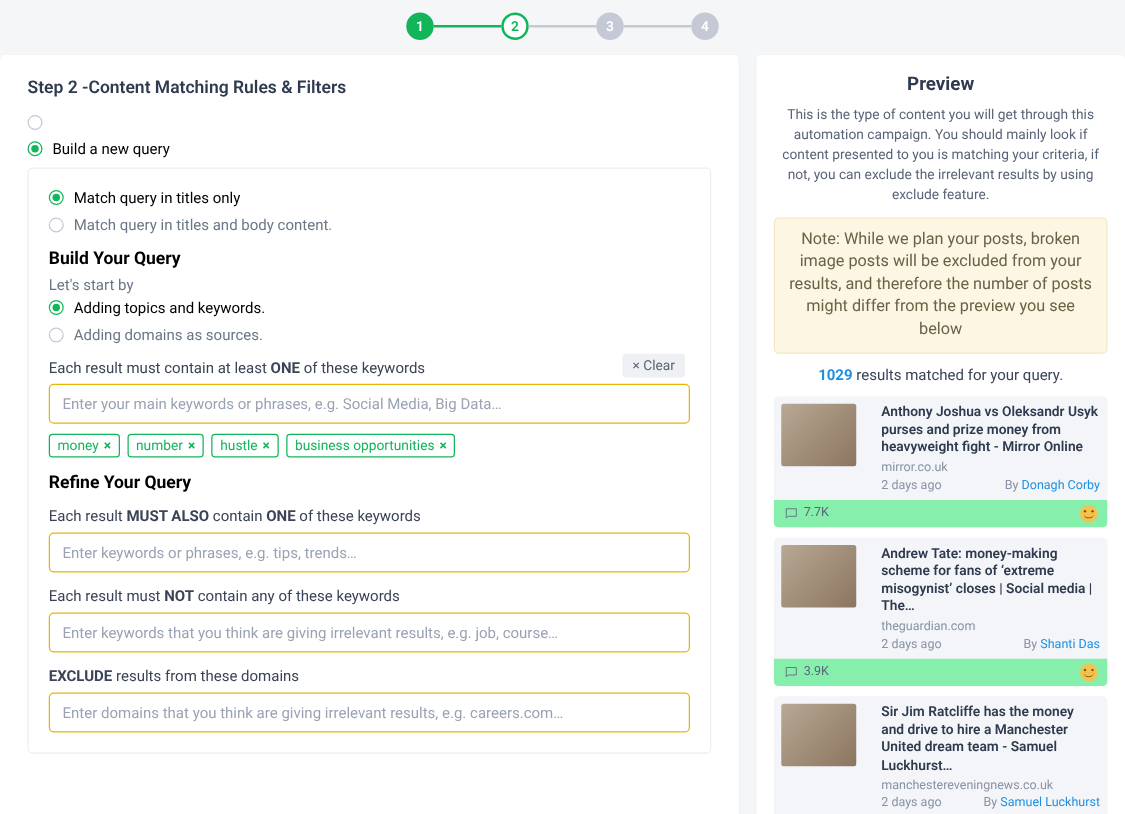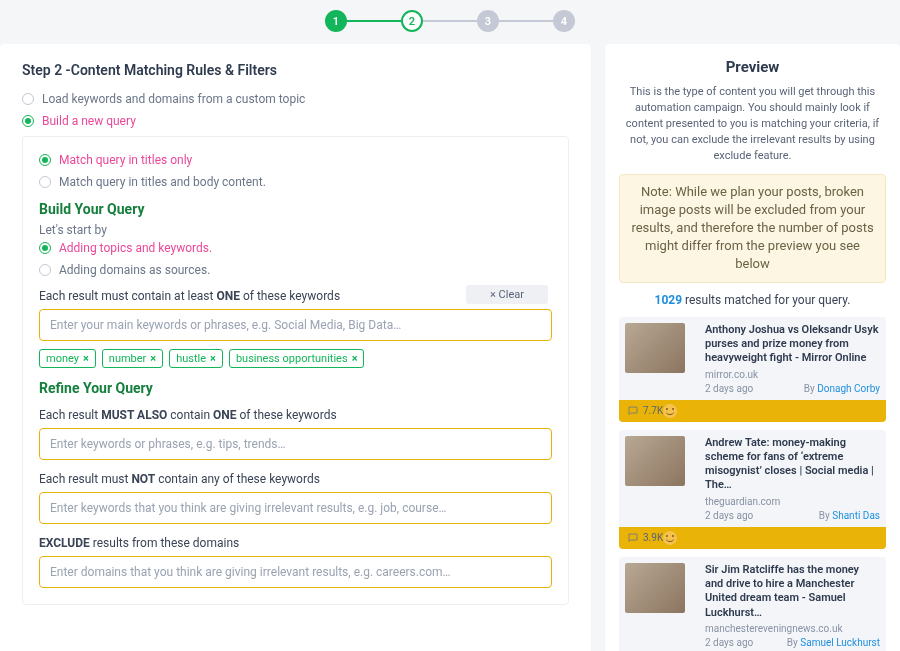--- a/index.html
+++ b/index.html
@@ -14,47 +14,47 @@
 .cols{display:flex;gap:14px}
 .card{background:#fff;border-radius:4px;box-shadow:0 1px 2px rgba(0,0,0,0.04)}
 .left{flex:1;padding:18px 22px}
 .right{width:295px;padding:14px}
 h1.step-title{font-size:14px;font-weight:600;color:#2e3a4e;margin-bottom:14px}
 .radio-row{display:flex;align-items:center;gap:8px;margin-bottom:8px;cursor:pointer}
 .radio{width:12px;height:12px;border:1.5px solid #c5c9d6;border-radius:50%;position:relative;flex-shrink:0}
 .radio.on{border-color:#13b55a}
 .radio.on::after{content:"";position:absolute;inset:2px;background:#13b55a;border-radius:50%}
 .radio-label{color:#6b7688;font-size:12px}
-.radio-row.sel .radio-label{color:#ec4899}
+.radio-row.sel .radio-label{color:#000000}
 .inner-box{border:1px solid #eceef3;border-radius:4px;padding:16px;margin-top:8px}
-h2.sub{font-size:14px;font-weight:700;color:#15803d;margin:12px 0 6px}
+h2.sub{font-size:14px;font-weight:700;color:#000000;margin:12px 0 6px}
 .hint{color:#6b7688;font-size:12px;margin-bottom:4px}
 .rule{font-size:12px;color:#3a4456;margin:12px 0 6px}
 .rule b{font-weight:700}
 .input-wrap{position:relative}
 .txt{width:100%;border:1px solid #eab308;border-radius:4px;padding:8px 10px;font-size:12px;color:#555}
 .txt::placeholder{color:#9aa3b2}
-.clear-btn{position:absolute;right:4px;top:-24px;background:#eef0f4;border:none;border-radius:3px;padding:3px 24px;font-size:11px;color:#5a6478;cursor:pointer}
+.clear-btn{position:absolute;right:4px;top:-24px;background:#eef0f4;border:none;border-radius:3px;padding:3px 8px;font-size:11px;color:#5a6478;cursor:pointer}
 .tags{display:flex;flex-wrap:wrap;gap:6px;margin-top:8px}
 .tag{border:1px solid #13b55a;color:#13b55a;background:#fff;border-radius:3px;padding:2px 6px;font-size:11px;display:flex;align-items:flex-start;gap:4px}
 .tag .x{color:#13b55a;font-weight:700;cursor:pointer}
 .preview-title{text-align:center;font-size:15px;font-weight:700;color:#2e3a4e;margin-bottom:8px}
 .preview-desc{text-align:center;font-size:11px;color:#5a6478;line-height:1.45;margin-bottom:10px}
 .note-box{background:#fdf6e3;border:1px solid #f3e8c4;border-radius:4px;padding:8px 10px;font-size:13px;color:#6b6246;text-align:center;line-height:1.4;margin-bottom:10px}
 .count-row{text-align:center;font-size:12px;color:#3a4456;margin-bottom:10px}
 .count-row .n{color:#1f8fe0;font-weight:700}
 .result{background:#f3f5f8;border-radius:4px;margin-bottom:8px;overflow:hidden}
 .r-top{display:flex;gap:20px;padding:6px}
 .thumb{width:60px;height:50px;background:linear-gradient(135deg,#b8a894,#8b7560);border-radius:2px;flex-shrink:0}
 .r-body{flex:1;min-width:0}
 .r-title{font-size:11px;font-weight:600;color:#2e3a4e;line-height:1.3;margin-bottom:3px}
 .r-src{font-size:10px;color:#8892a4}
 .r-meta{display:flex;justify-content:space-between;font-size:10px;color:#8892a4;margin-top:3px}
 .r-meta a{color:#1f8fe0;text-decoration:none}
-.r-bar{background:#eab308;display:flex;align-items:center;justify-content:flex-start;padding:4px 8px;font-size:10px;color:#5a6478}
+.r-bar{background:#86efac;display:flex;align-items:center;justify-content:space-between;padding:4px 8px;font-size:10px;color:#5a6478}
 .r-bar .eng{display:flex;align-items:center;gap:4px}
 .smiley{width:14px;height:14px;border-radius:50%;background:#f5c34d;position:relative}
 .smiley::before{content:"";position:absolute;left:3px;top:4px;width:2px;height:2px;background:#7a5a1a;border-radius:50%;box-shadow:6px 0 0 #7a5a1a}
 .smiley::after{content:"";position:absolute;left:3px;bottom:3px;width:8px;height:3px;border-bottom:1.5px solid #7a5a1a;border-radius:0 0 8px 8px}
 svg.chat{width:12px;height:12px;fill:none;stroke:#6a7488;stroke-width:1.6}
 </style>
 </head>
 <body>
 
 <div class="page">
@@ -67,21 +67,20 @@
     <div class="step-line"></div>
     <div class="step-circle">4</div>
   </div>
 
   <div class="cols">
     <div class="card left">
       <h1 class="step-title">Step 2 -Content Matching Rules &amp; Filters</h1>
 
       <div class="radio-row">
         <span class="radio"></span>
-        <span class="radio-label">Load keywords and domains from a custom topic</span>
       </div>
       <div class="radio-row sel">
         <span class="radio on"></span>
         <span class="radio-label">Build a new query</span>
       </div>
 
       <div class="inner-box">
         <div class="radio-row sel">
           <span class="radio on"></span>
           <span class="radio-label">Match query in titles only</span>

